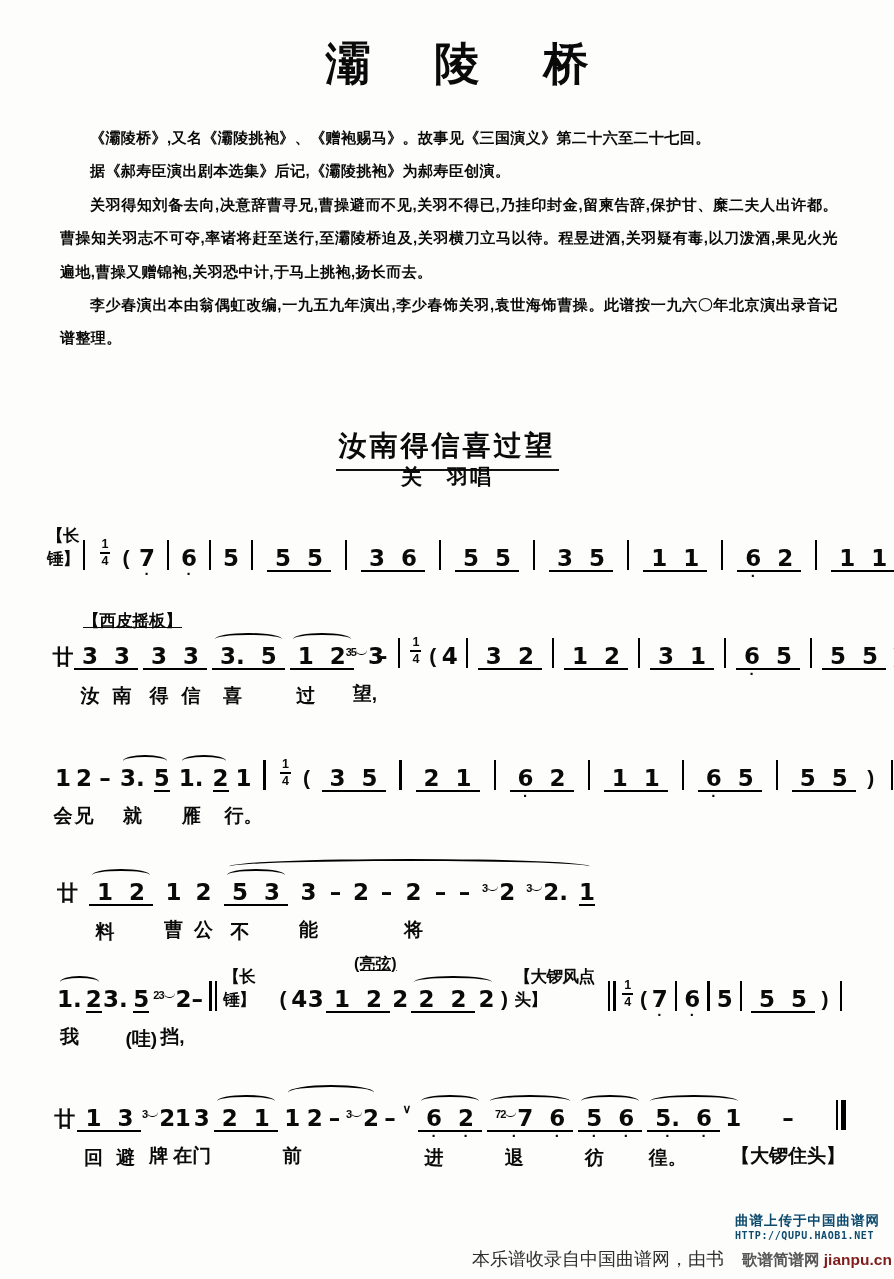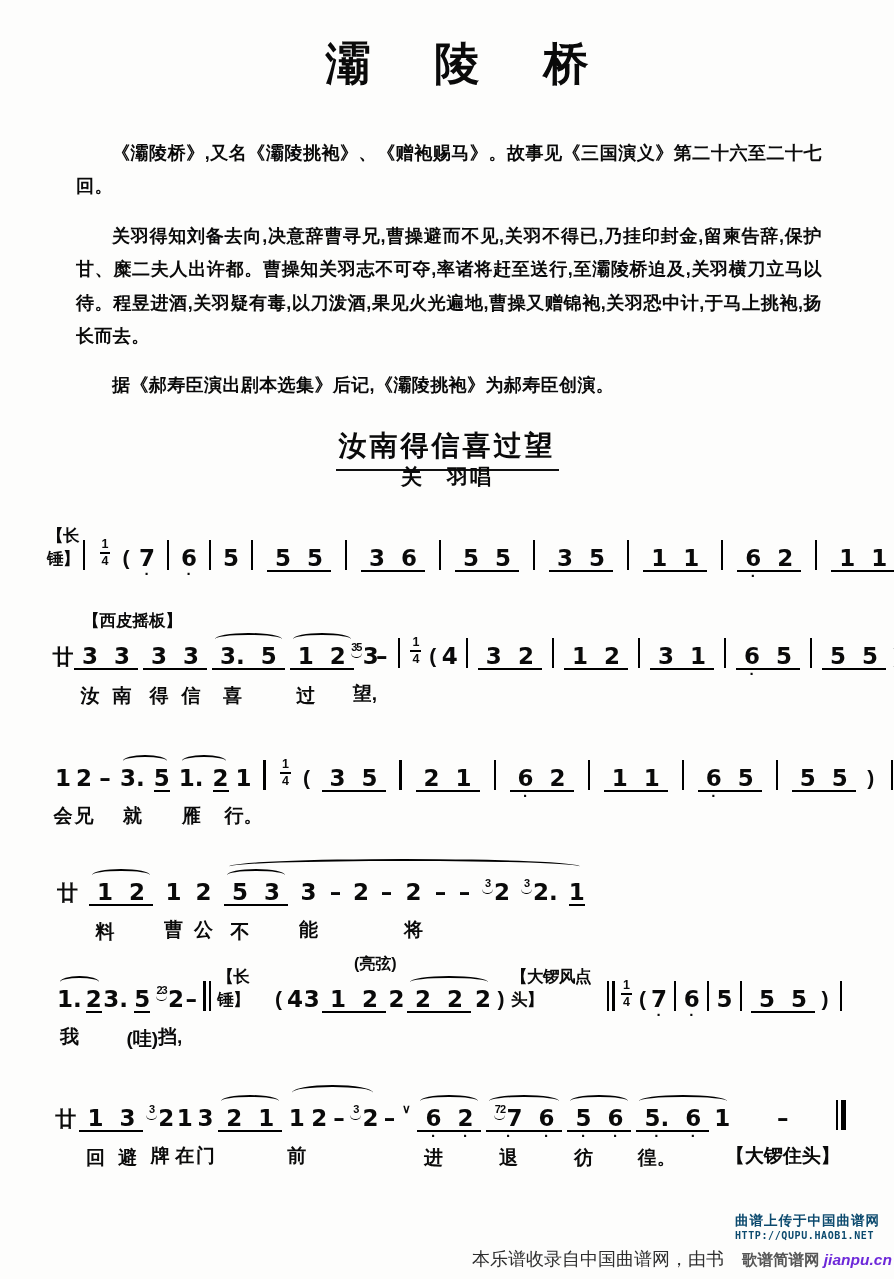--- a/index.html
+++ b/index.html
@@ -10,35 +10,35 @@
     overflow:hidden;
   }
   
   .title{
     position:absolute;top:34px;left:0;width:100%;
     text-align:center;font-size:45px;font-weight:700;
     letter-spacing:64px;text-indent:64px;padding-left:10px;
   }
   .intro{position:absolute;top:121px;left:60px;width:778px;}
   .intro p{
-    margin:16px;text-indent:2em;font-size:18px;line-height:33.4px;
+    margin:0;text-indent:2em;font-size:15px;line-height:33.4px;
     font-weight:600;text-align:justify;letter-spacing:.4px;
   }
   .subtitle-wrap{position:absolute;top:427px;left:0;width:100%;text-align:center;}
   .subtitle{
     display:inline-block;font-size:28px;font-weight:700;letter-spacing:3px;
     border-bottom:2.5px solid #111;padding:0 3px 4px;
   }
   .singer{
     position:absolute;top:463px;left:0;width:100%;text-align:center;
     font-size:21px;font-weight:700;letter-spacing:2px;
   }
   
   .mline{position:absolute;left:57px;width:790px;}
-  .sys-label{font-size:16.5px;font-weight:800;margin-bottom:4px;}
+  .sys-label{font-size:16.5px;font-weight:800;margin-bottom:4px;text-decoration:underline;}
   .lbl1{margin-left:26px;}
   .lbl4{margin-left:297px;font-weight:700;font-size:16px;margin-bottom:4px;}
   .notes{display:flex;align-items:flex-start;}
   .g0{gap:9px}.g1{gap:5px}.g2{gap:9px}.g3{gap:11px}.g4{gap:4px}.g5{gap:5px}
   .beam{display:inline-flex;gap:0;}
   .slur,.bigslur{position:relative;display:inline-flex;gap:inherit;}
   .slur::before{
     content:"";position:absolute;left:3px;right:3px;top:-3px;height:10px;
     border-top:2px solid #000;border-radius:50% 50% 0 0;
   }
@@ -55,46 +55,47 @@
   .drow{height:9px;display:flex;justify-content:center;gap:2px;}
   .ldot{font-size:15px;line-height:8px;font-weight:700;}
   .lrow{height:26px;margin-top:4px;font-size:19px;font-weight:700;white-space:nowrap;}
   .plabel{font-size:16.5px;font-weight:800;letter-spacing:-.5px;line-height:1.4;}
   .free{font-size:21px;font-weight:700;line-height:1.1;}
   .par{font-size:21px;font-weight:700;line-height:1.15;}
   .meter{display:inline-flex;flex-direction:column;align-items:center;line-height:1;
          margin:0 1px;transform:translateY(-3px);}
   .mn{font-size:12.5px;font-weight:700;border-bottom:2px solid #000;padding:0 2px 1px;}
   .md{font-size:12.5px;font-weight:700;padding-top:1px;}
-  .grace{display:inline-flex;flex-direction:column;align-items:center;
+  .grace{display:inline-flex;flex-direction:row;align-items:center;
          transform:translateY(-10px);margin-right:1px;}
   .gd{font-size:11px;font-weight:700;line-height:1;letter-spacing:-1px;}
   .gt{width:11px;height:4px;border-bottom:1.6px solid #000;border-radius:0 0 10px 10px;}
   .bmark{align-self:flex-start;font-size:12px;font-weight:800;transform:translateY(4px);}
   .bl{display:flex;align-items:flex-end;height:31px;}
   .b1{width:2.2px;height:30px;background:#000;}
   .b2{width:2.2px;height:30px;background:#000;margin-left:3.5px;}
   .b3{width:5.5px;height:30px;background:#000;margin-left:3px;}
   
   .wm-upload{position:absolute;top:1212px;left:735px;font-weight:700;color:#0c4a6e;}
   .wm-upload .l1{font-size:13.5px;letter-spacing:1px;}
   .wm-upload .l2{font-size:10px;letter-spacing:.6px;font-family:"DejaVu Sans Mono",monospace;}
   .wm-source{position:absolute;top:1247px;left:472px;font-size:18px;color:#2e2e2e;}
   .wm-site{position:absolute;top:1250px;left:742px;font-size:15.5px;color:#555;font-weight:600;}
-  .wm-site .url{color:#6d28d9;font-weight:700;font-style:italic;}
+  .wm-site .url{color:#7f1d1d;font-weight:700;}
 </style>
 </head>
 <body>
 
 <div class="title">灞陵桥</div>
 
 <div class="intro">
   <p>《灞陵桥》,又名《灞陵挑袍》、《赠袍赐马》。故事见《三国演义》第二十六至二十七回。</p>
+  <p>据《郝寿臣演出剧本选集》后记,《灞陵挑袍》为郝寿臣创演。</p>
   <p>关羽得知刘备去向,决意辞曹寻兄,曹操避而不见,关羽不得已,乃挂印封金,留柬告辞,保护甘、糜二夫人出许都。曹操知关羽志不可夺,率诸将赶至送行,至灞陵桥迫及,关羽横刀立马以待。程昱进酒,关羽疑有毒,以刀泼酒,果见火光遍地,曹操又赠锦袍,关羽恐中计,于马上挑袍,扬长而去。</p>
-  <p>据《郝寿臣演出剧本选集》后记,《灞陵挑袍》为郝寿臣创演。</p>
+  <p>李少春演出本由翁偶虹改编,一九五九年演出,李少春饰关羽,袁世海饰曹操。此谱按一九六〇年北京演出录音记谱整理。</p>
 </div>
 
 <div class="subtitle-wrap">
   <span class="subtitle">汝南得信喜过望</span>
 </div>
 
 <div class="singer">关　羽唱</div>
 
 <div class="mline" style="top:538px">
   <div class="notes g0">

